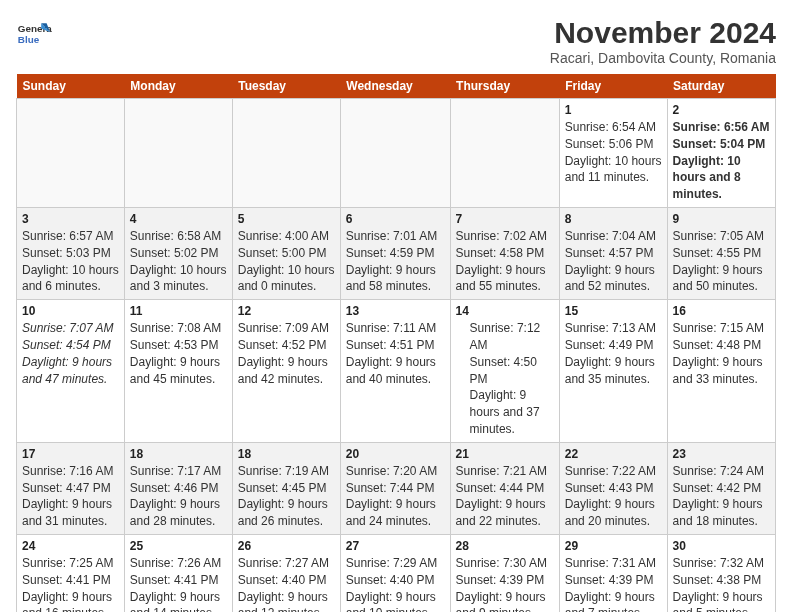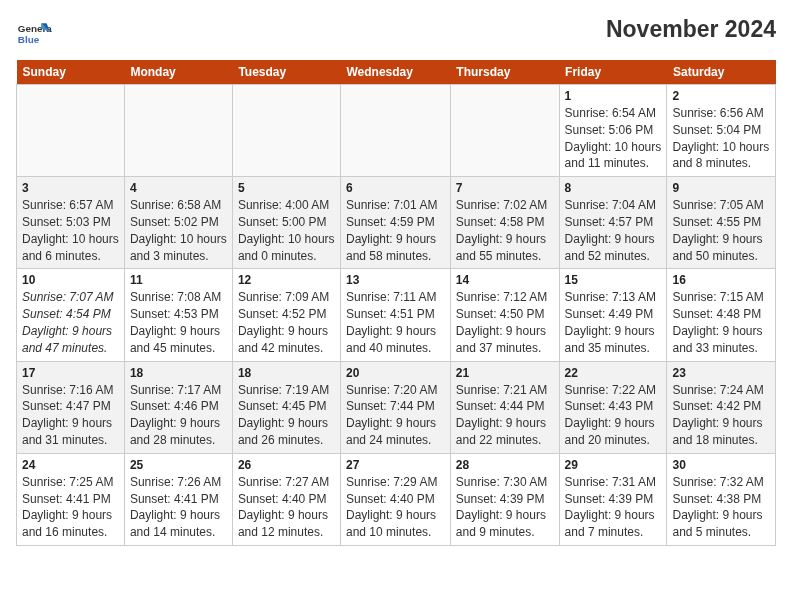--- a/index.html
+++ b/index.html
@@ -22,21 +22,21 @@
       gap: 4px;
     }
     .logo-icon {
       width: 36px;
       height: 36px;
     }
     .title-block {
       text-align: right;
     }
     .month-title {
-      font-size: 23px;
+      font-size: 30px;
       font-weight: bold;
       color: #333;
     }
     .location {
       font-size: 14px;
       color: #555;
     }
     table {
       width: 100%;
       border-collapse: collapse;
@@ -89,20 +89,21 @@
   <div class="logo">
     <svg class="logo-icon" viewBox="0 0 40 40">
       <text x="2" y="18" font-size="11" font-weight="bold" fill="#333">General</text>
       <text x="2" y="30" font-size="11" font-weight="bold" fill="#3a6cbf">Blue</text>
       <polygon points="28,8 38,18 28,14" fill="#3a8fd4"></polygon>
       <polygon points="28,8 38,18 34,8" fill="#1a5fa0"></polygon>
     </svg>
   </div>
   <div class="title-block">
     <div class="month-title">November 2024</div>
+    <div class="location">Racari, Dambovita County, Romania</div>
   </div>
 </div>
 
 <table>
   <thead>
     <tr>
     <th>Sunday</th>
         <th>Monday</th>
         <th>Tuesday</th>
         <th>Wednesday</th>
@@ -119,21 +120,21 @@
         <td class="empty"></td>
         <td class="empty"></td>
         <td>
           <div class="day-num">1</div>
           <div class="day-info" style="white-space: pre-line;">Sunrise: 6:54 AM
 Sunset: 5:06 PM
 Daylight: 10 hours and 11 minutes.</div>
         </td>
         <td>
           <div class="day-num">2</div>
-          <div class="day-info" style="white-space: pre-line;">Sunrise: 6:56 AM
+          <div class="day-info" style="white-space: pre-line; font-weight: bold;">Sunrise: 6:56 AM
 Sunset: 5:04 PM
 Daylight: 10 hours and 8 minutes.</div>
         </td>
       </tr>
       <tr>
         <td>
           <div class="day-num">3</div>
           <div class="day-info" style="white-space: pre-line;">Sunrise: 6:57 AM
 Sunset: 5:03 PM
 Daylight: 10 hours and 6 minutes.</div>
@@ -195,21 +196,21 @@
 Daylight: 9 hours and 42 minutes.</div>
         </td>
         <td>
           <div class="day-num">13</div>
           <div class="day-info" style="white-space: pre-line;">Sunrise: 7:11 AM
 Sunset: 4:51 PM
 Daylight: 9 hours and 40 minutes.</div>
         </td>
         <td>
           <div class="day-num">14</div>
-          <div class="day-info" style="white-space: pre-line;">Sunrise: 7:12 AM
+          <div class="day-info" style="white-space: pre-line; margin-left: 14px;">Sunrise: 7:12 AM
 Sunset: 4:50 PM
 Daylight: 9 hours and 37 minutes.</div>
         </td>
         <td>
           <div class="day-num">15</div>
           <div class="day-info" style="white-space: pre-line;">Sunrise: 7:13 AM
 Sunset: 4:49 PM
 Daylight: 9 hours and 35 minutes.</div>
         </td>
         <td>

